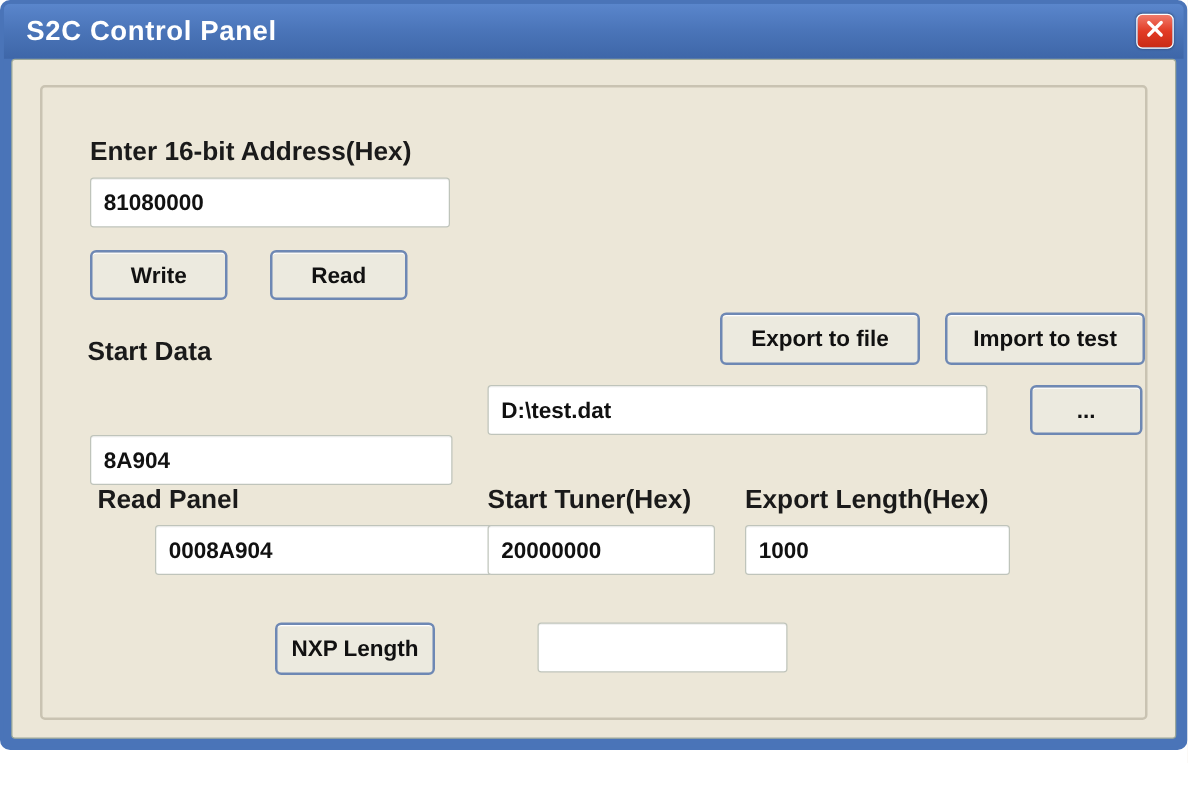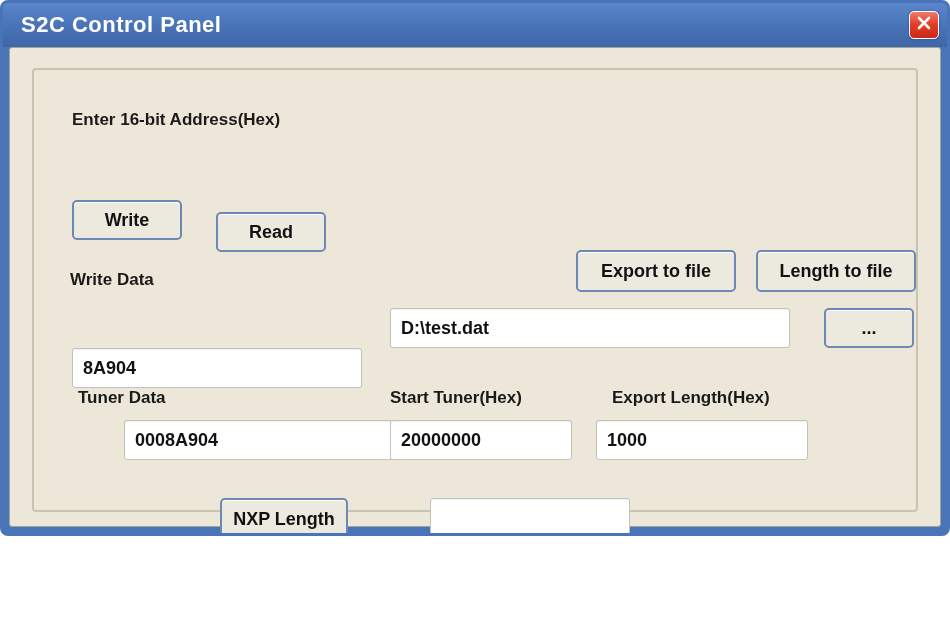--- a/index.html
+++ b/index.html
@@ -4,21 +4,21 @@
 <style>
   * { box-sizing: border-box; }
   html, body {
     margin: 0; padding: 0;
     width: 950px; height: 640px;
     font-family: Arial, Helvetica, sans-serif;
     background: #fff;
   }
   .window {
     position: relative;
-    width: 950px; height: 536px;
+    width: 950px; height: 600px;
     border: 3px solid #4a74b8;
     border-radius: 8px;
     overflow: hidden;
     background: #4a74b8;
   }
   .titlebar {
     height: 44px;
     background: linear-gradient(to bottom, #5a86cc 0%, #4a74b8 50%, #3e66a8 100%);
     display: flex;
     align-items: center;
@@ -52,21 +52,21 @@
   }
   .panel-inner {
     position: absolute;
     top: 20px; left: 22px; right: 22px; bottom: 14px;
     border: 2px solid #c9c3b2;
     border-radius: 4px;
     background: #ece7d8;
   }
   .lbl {
     position: absolute;
-    font-size: 17px;
+    font-size: 21px;
     font-weight: bold;
     color: #1a1a1a;
   }
   .txt {
     position: absolute;
     background: #fff;
     border: 1px solid #bfc4bb;
     border-radius: 3px;
     padding: 6px 10px;
     font-size: 18px;
@@ -103,40 +103,41 @@
             <path d="M3 3 L13 13 M13 3 L3 13" stroke="#fff" stroke-width="2.6" stroke-linecap="round" fill="none"></path>
           </svg>
       </span>
     </div>
   </div>
 
   <div class="client">
     <div class="panel-inner">
 
       <div class="lbl" style="left:38px; top:40px;">Enter 16-bit Address(Hex)</div>
+      <input class="txt" style="left: 38px; top: 72px; width: 288px; height: 40px;" value="81080000">
 
       <div class="btn" style="left:38px; top:130px; width:110px; height:40px;">Write</div>
-      <div class="btn" style="left:182px; top:142px; width:110px; height:40px;">Read</div>
+      <div class="btn" style="left:182px; top:130px; width:110px; height:40px;">Read</div>
 
       <div class="btn" style="left:542px; top:180px; width:160px; height:42px;">Export to file</div>
-      <div class="btn" style="left:722px; top:180px; width:160px; height:42px;">Length to file</div>
+      <div class="btn" style="left:722px; top:180px; width:160px; height:42px;">Import to test</div>
 
-      <div class="lbl" style="left:36px; top:200px;">Write Data</div>
+      <div class="lbl" style="left:36px; top:200px;">Start Data</div>
       <input class="txt" style="left: 38px; top: 238px; width: 290px; height: 40px; margin-top: 40px;" value="8A904">
 
       <input class="txt" style="left: 356px; top: 238px; width: 400px; height: 40px;" value="D:\test.dat">
       <div class="btn" style="left:790px; top:238px; width:90px; height:40px;">...</div>
 
-      <div class="lbl" style="left:44px; top:318px;">Tuner Data</div>
+      <div class="lbl" style="left:44px; top:318px;">Read Panel</div>
       <input class="txt" style="left: 44px; top: 350px; width: 280px; height: 40px; margin-left: 46px;" value="0008A904">
 
       <div class="lbl" style="left:356px; top:318px;">Start Tuner(Hex)</div>
       <input class="txt" style="left: 356px; top: 350px; width: 182px; height: 40px;" value="20000000">
 
-      <div class="lbl" style="left:578px; top:318px;">Export Length(Hex)</div>
+      <div class="lbl" style="left:562px; top:318px;">Export Length(Hex)</div>
       <input class="txt" style="left: 562px; top: 350px; width: 212px; height: 40px;" value="1000">
 
       <div class="btn" style="left:186px; top:428px; width:128px; height:42px;">NXP Length</div>
 
       <input class="txt" style="left: 396px; top: 428px; width: 200px; height: 40px;" value="">
 
 
     </div>
   </div>
 </div>

